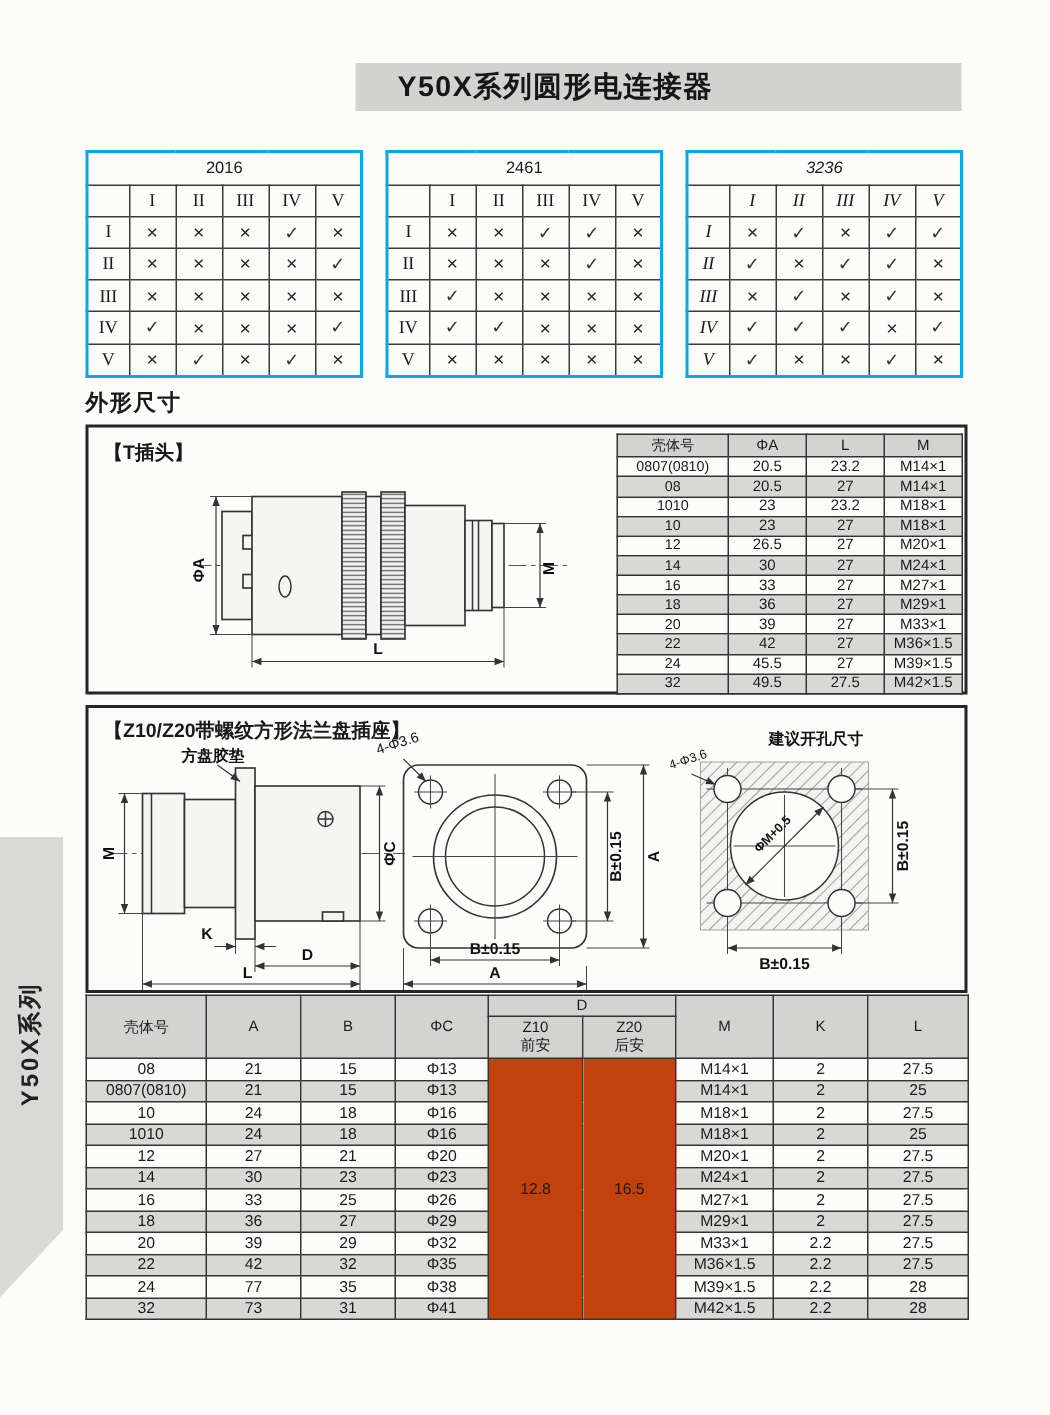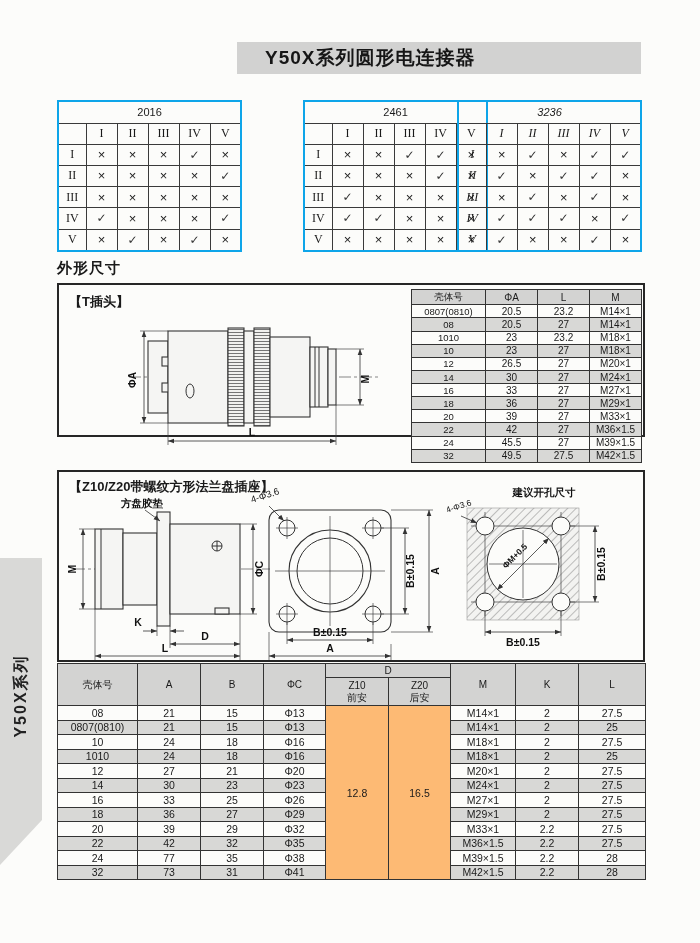--- a/index.html
+++ b/index.html
@@ -23,21 +23,21 @@
   .mtable{border:2px solid #0ea5e9}
   .mt-title{font-size:11px}
   .mt-h{font-family:"Liberation Serif","DejaVu Serif",serif;font-size:12px}
   .mk-x{font-size:13px;color:#222}
   .mk-c{font-size:12px;color:#333}
 
   
   #outline-heading{left:57px;top:259px;font-size:15px;font-weight:bold;letter-spacing:1px}
 
   
-  #tplug-box{left:57px;top:283px;width:588px;height:154px;border:2px solid #262626}
+  #tplug-box{left:57px;top:283px;width:588px;height:180px;border:2px solid #262626}
   #tplug-label{left:10px;top:8px;font-size:13px;font-weight:bold}
   #tplug-svg{left:55px;top:10px}
   #tplug-table{left:352px;top:4px}
   .ttable{border-collapse:collapse;table-layout:fixed;width:230px;height:174px;font-size:10px}
   .ttable td{border:1px solid #333;text-align:center;padding:0;white-space:nowrap;overflow:hidden}
   .ttable td:first-child{font-size:9.5px}
   .ttable tr.h td{background:#d3d3d2}
   .ttable tr:not(.h):nth-child(odd) td{background:#d8d8d6}
 
   
@@ -50,21 +50,21 @@
   
   #dim-table{left:57px;top:663px}
   .dtable{border-collapse:collapse;table-layout:fixed;width:588px;height:217px;font-size:10.5px;text-align:center}
   .dtable th,.dtable td{border:1px solid #333;padding:0;overflow:hidden;vertical-align:middle}
   .dtable th{background:#d3d3d2;font-weight:normal;font-size:11px}
   .dtable thead tr:first-child{height:14px}
   .dtable thead tr:first-child th{font-size:10px}
   .dtable thead tr:nth-child(2){height:28px}
   .dtable .sub{font-size:10px;line-height:1.2}
   .dtable tbody tr:nth-child(even) td{background:#d8d8d6}
-  .dtable tbody td.dcell{background:#fdba74}
+  .dtable tbody td.dcell{background:#c2410c}
 
   
   svg text{font-family:"Liberation Sans","DejaVu Sans",sans-serif;font-size:9.5px;fill:#111}
   svg .bt{font-weight:bold;font-size:10.5px}
   .fig{fill:#f5f5f3;stroke:#333;stroke-width:1.1}
   .ln{fill:none;stroke:#333;stroke-width:1}
   .dim{fill:none;stroke:#333;stroke-width:0.8}
   .ext{fill:none;stroke:#444;stroke-width:0.7}
   .cl{fill:none;stroke:#555;stroke-width:0.7;stroke-dasharray:12 3 3 3}
   .hole{fill:#fcfcfa;stroke:#333;stroke-width:1}
@@ -155,21 +155,21 @@
             <td class="mt-h">V</td>
             <td class="mk-x">×</td>
             <td class="mk-c">✓</td>
             <td class="mk-x">×</td>
             <td class="mk-c">✓</td>
             <td class="mk-x">×</td>
           </tr>
         </tbody>
       </table>
     </div>
-    <div class="mwrap" style="left: 257px; margin-left: 46px;">
+    <div class="mwrap" style="left: 257px;">
       <table class="mtable">
         <colgroup>
           <col style="width:28px">
           <col style="width:31px">
           <col style="width:31px">
           <col style="width:31px">
           <col style="width:31px">
           <col style="width:31px">
         </colgroup>
         <tbody>

